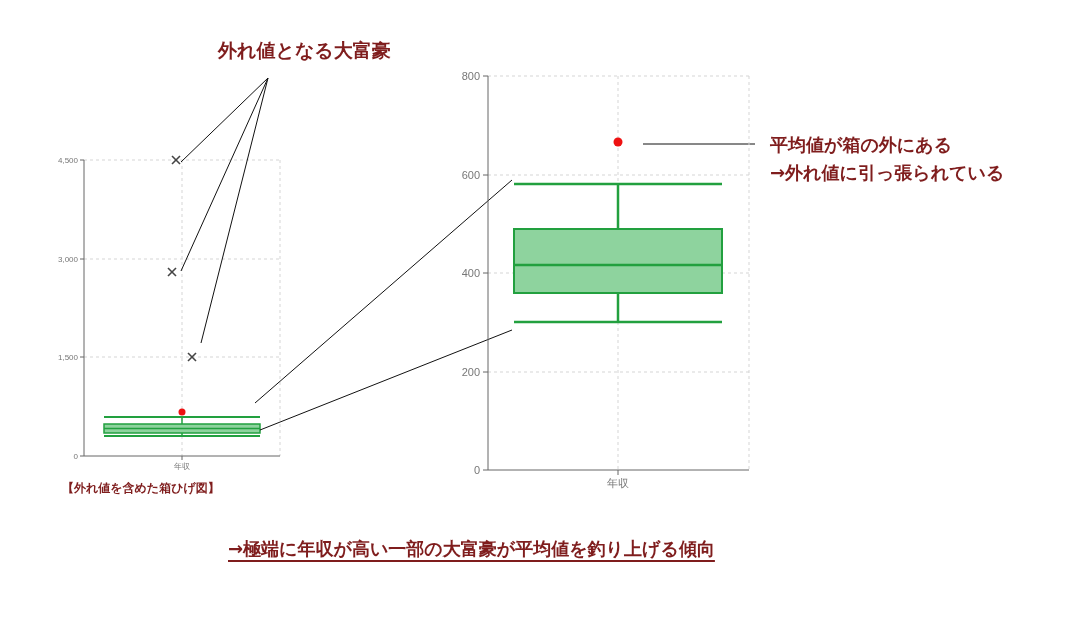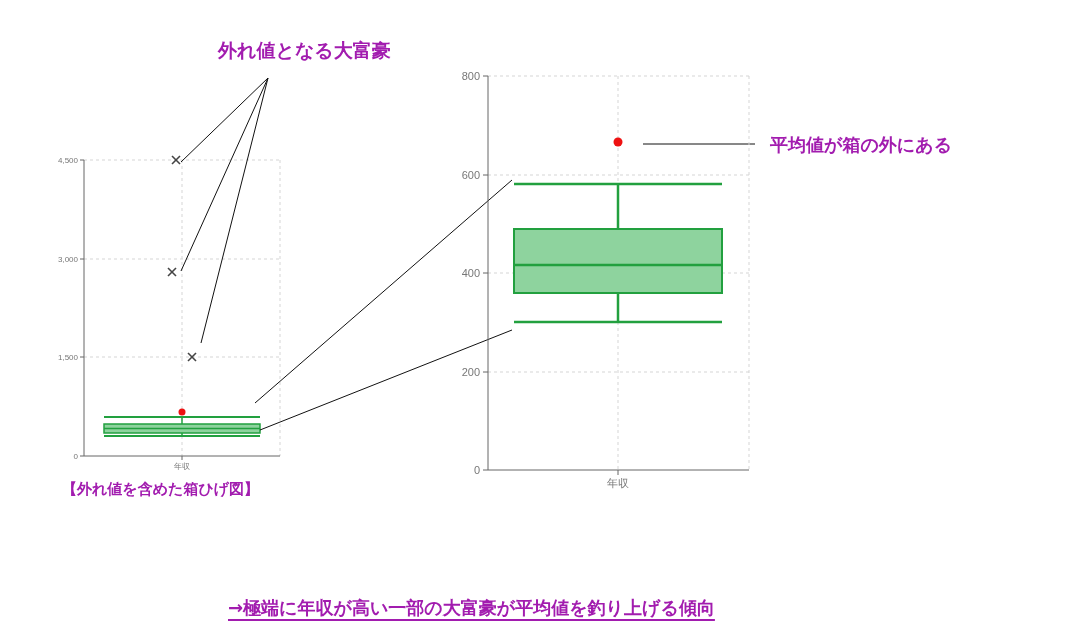--- a/index.html
+++ b/index.html
@@ -1,21 +1,21 @@
 <!DOCTYPE html>
 <html><head>
   <meta charset="utf-8">
   <style>
     html, body { margin: 0; padding: 0; background: #ffffff; }
     body { width: 1074px; height: 630px; position: relative; overflow: hidden; font-family: "DejaVu Sans", sans-serif; }
-    .annot { position: absolute; font-weight: bold; color: #a21caf; white-space: nowrap; }
+    .annot { position: absolute; font-weight: bold; color: #7f1d1d; white-space: nowrap; }
     #title-outliers { left: 218px; top: 38px; font-size: 19px; }
     #mean-note { left: 770px; top: 131px; font-size: 18px; line-height: 28px; }
-    #left-caption { left: 62px; top: 480px; font-size: 15px; }
-    #bottom-conclusion { left: 228px; top: 596px; font-size: 18px; text-decoration: underline; text-underline-offset: 5px; text-decoration-thickness: 2px; }
+    #left-caption { left: 62px; top: 480px; font-size: 12px; }
+    #bottom-conclusion { left: 228px; top: 537px; font-size: 18px; text-decoration: underline; text-underline-offset: 5px; text-decoration-thickness: 2px; }
     svg { position: absolute; left: 0; top: 0; }
     .tick-label { font-family: "Liberation Sans", sans-serif; fill: #777; }
   </style>
 </head>
 <body>
 
 <svg width="1074" height="630">
 
   <g>
     <g stroke="#d5d5d5" stroke-dasharray="3,3" stroke-width="1">
@@ -110,15 +110,16 @@
       <line x1="618" y1="293" x2="618" y2="322" stroke="#22a03f" stroke-width="2.5"></line>
       <line x1="514" y1="322" x2="722" y2="322" stroke="#22a03f" stroke-width="2.5"></line>
     </g>
     <circle cx="618" cy="142" r="4.5" fill="#ee1111"></circle>
   </g>
 </svg>
 
 <div class="annot" id="title-outliers">外れ値となる大富豪</div>
 <div class="annot" id="mean-note">
   <div>平均値が箱の外にある</div>
+  <div>→外れ値に引っ張られている</div>
 </div>
 <div class="annot" id="left-caption">【外れ値を含めた箱ひげ図】</div>
 <div class="annot" id="bottom-conclusion">→極端に年収が高い一部の大富豪が平均値を釣り上げる傾向</div>
 
 </body></html>

